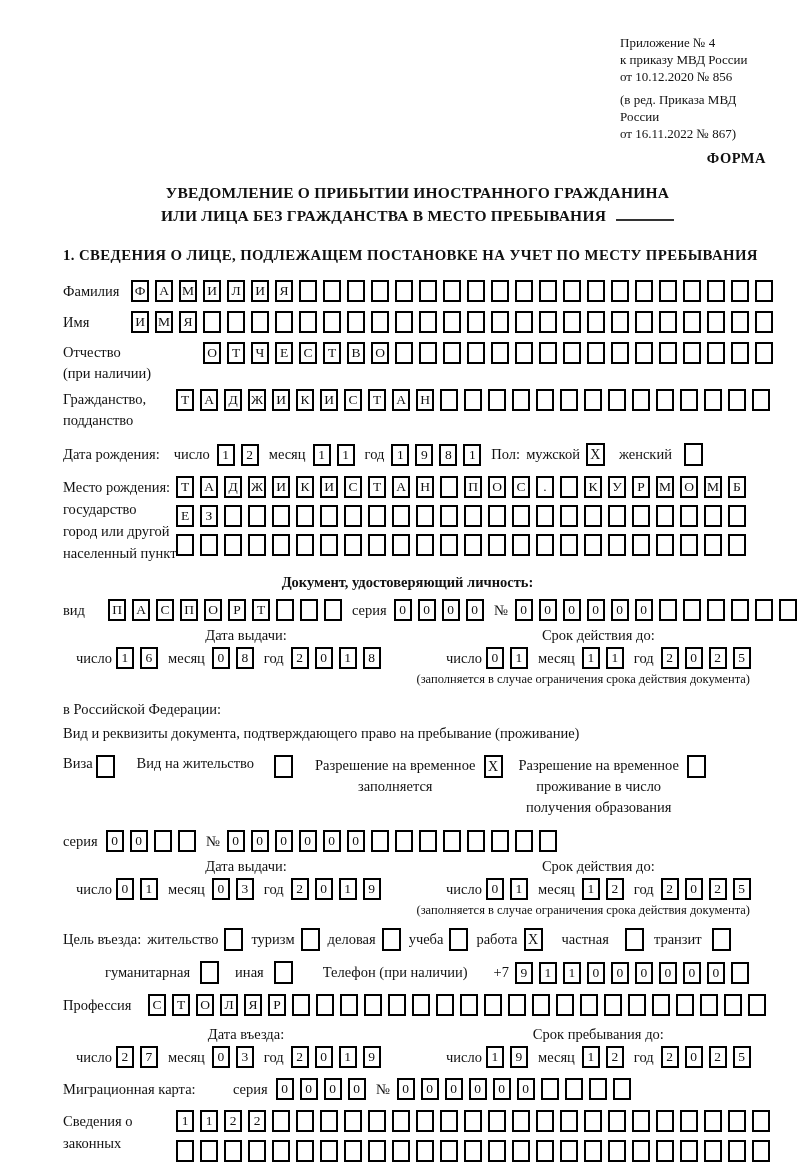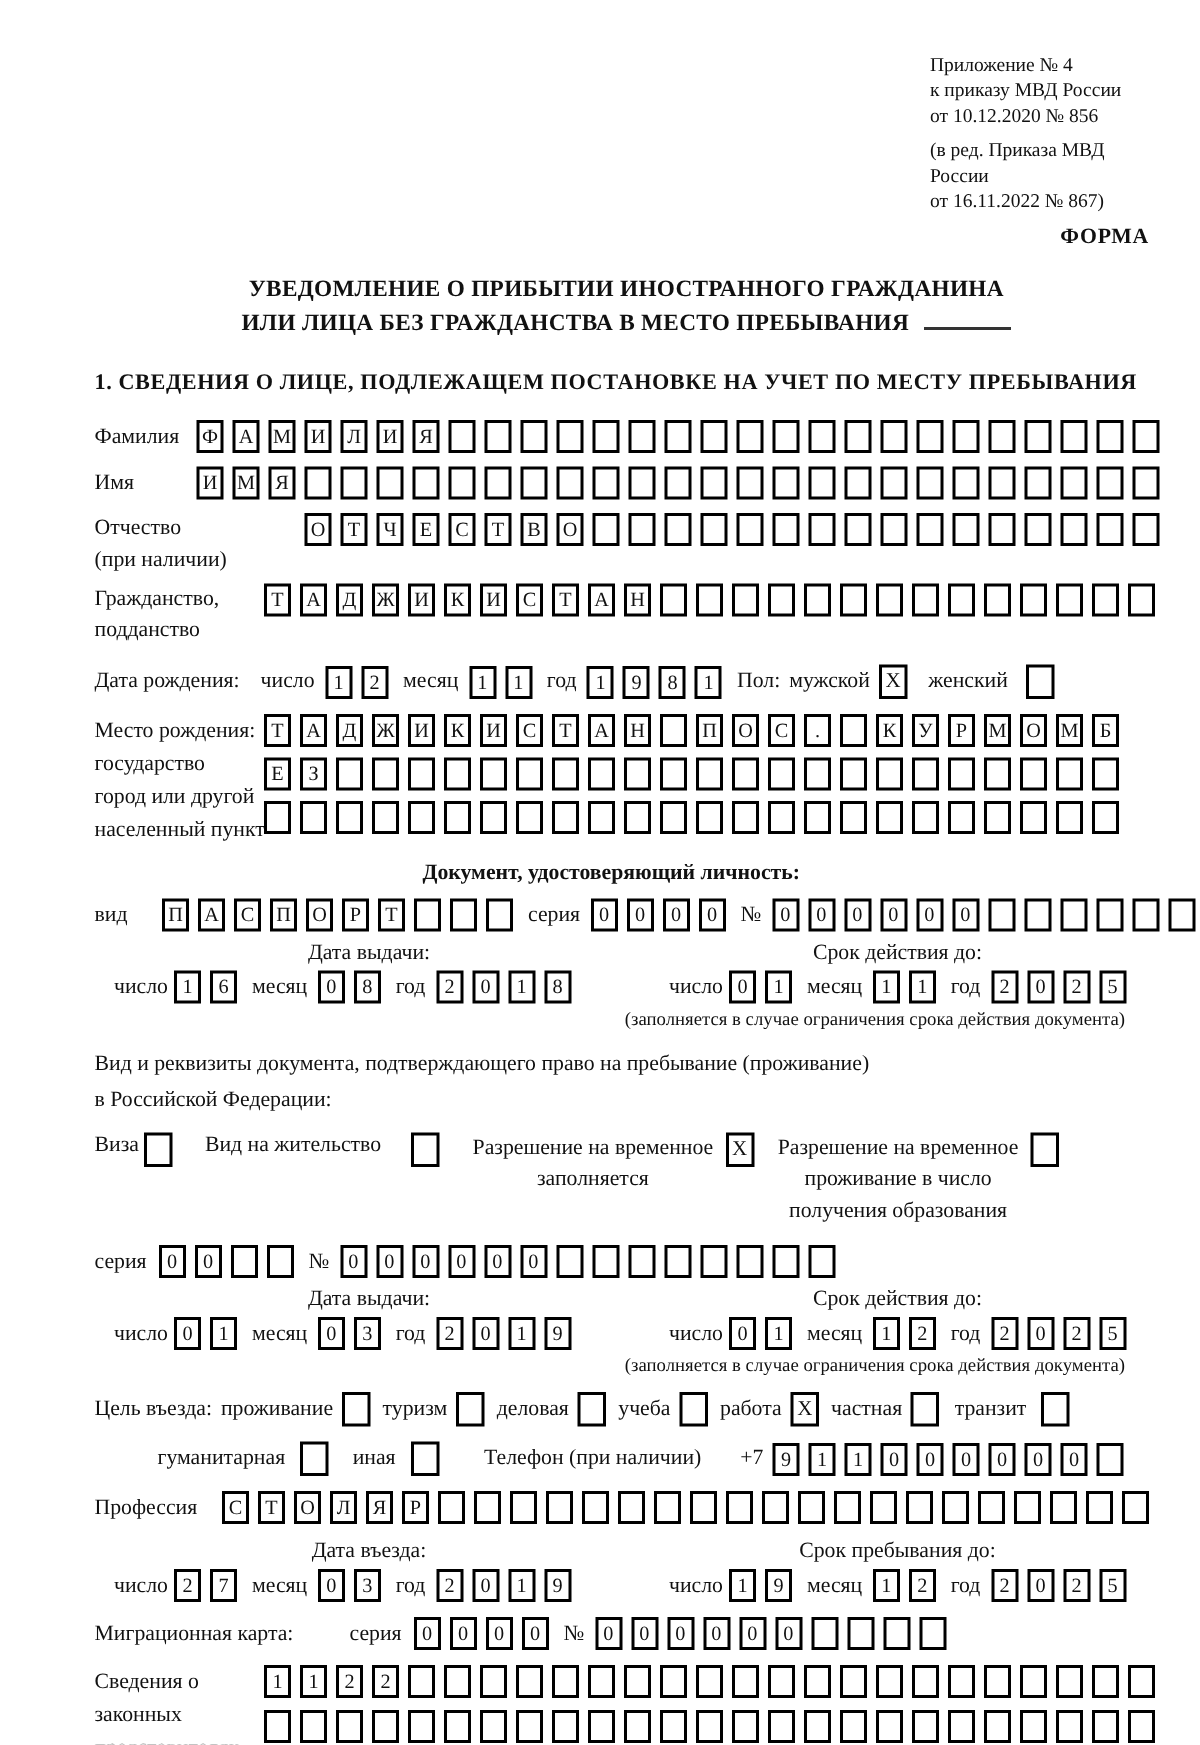--- a/index.html
+++ b/index.html
@@ -409,22 +409,22 @@
             <span class="cell">0</span>
             <span class="cell">2</span>
             <span class="cell">5</span>
           </span>
       </div>
     </div>
   </div>
   <div class="dates-note">(заполняется в случае ограничения срока действия документа)</div>
 
   <div style="margin-top:10px;line-height:24px;">
+    <div>в Российской Федерации:</div>
     <div>Вид и реквизиты документа, подтверждающего право на пребывание (проживание)</div>
-    <div>в Российской Федерации:</div>
   </div>
 
   <div class="options-row">
     <span class="opt">
       <span>Виза</span>
       <span class="box" style="margin-left:3px;"></span>
     </span>
     <span class="opt" style="margin-left:22px;">
       <span>Вид на жительство</span>
       <span class="box" style="margin-left:20px;"></span>
@@ -517,40 +517,40 @@
             <span class="cell">5</span>
           </span>
       </div>
     </div>
   </div>
   <div class="dates-note">(заполняется в случае ограничения срока действия документа)</div>
 
   <div class="row" style="margin-top:10px;">
     <span>Цель въезда:</span>
     <span class="inlineopt" style="margin-left:6px;">
-      <span>проживание</span>
+      <span>жительство</span>
       <span class="box"></span>
     </span>
     <span class="inlineopt" style="margin-left:8px;">
       <span>туризм</span>
       <span class="box"></span>
     </span>
     <span class="inlineopt" style="margin-left:8px;">
       <span>деловая</span>
       <span class="box"></span>
     </span>
     <span class="inlineopt" style="margin-left:8px;">
       <span>учеба</span>
       <span class="box"></span>
     </span>
     <span class="inlineopt" style="margin-left:8px;">
       <span>работа</span>
       <span class="box">X</span>
     </span>
-    <span class="inlineopt" style="margin-left:8px;">
+    <span class="inlineopt" style="margin-left:19px;gap:10px;">
       <span>частная</span>
       <span class="box"></span>
     </span>
     <span class="inlineopt" style="margin-left:10px;">
       <span>транзит</span>
       <span class="box" style="margin-left:10px;"></span>
     </span>
   </div>
 
   <div class="row" style="margin-top:10px;">

